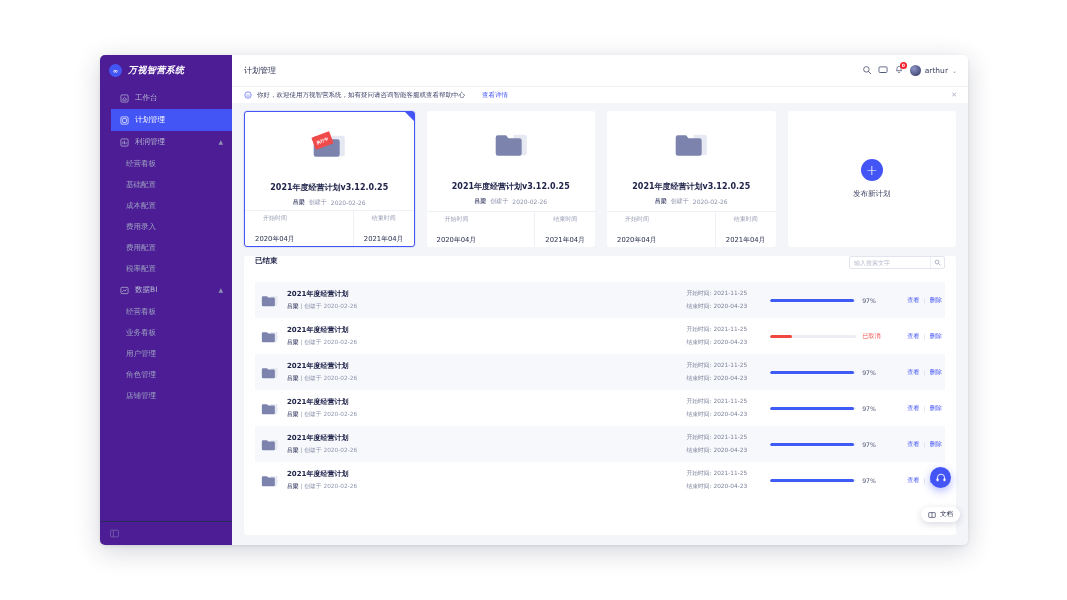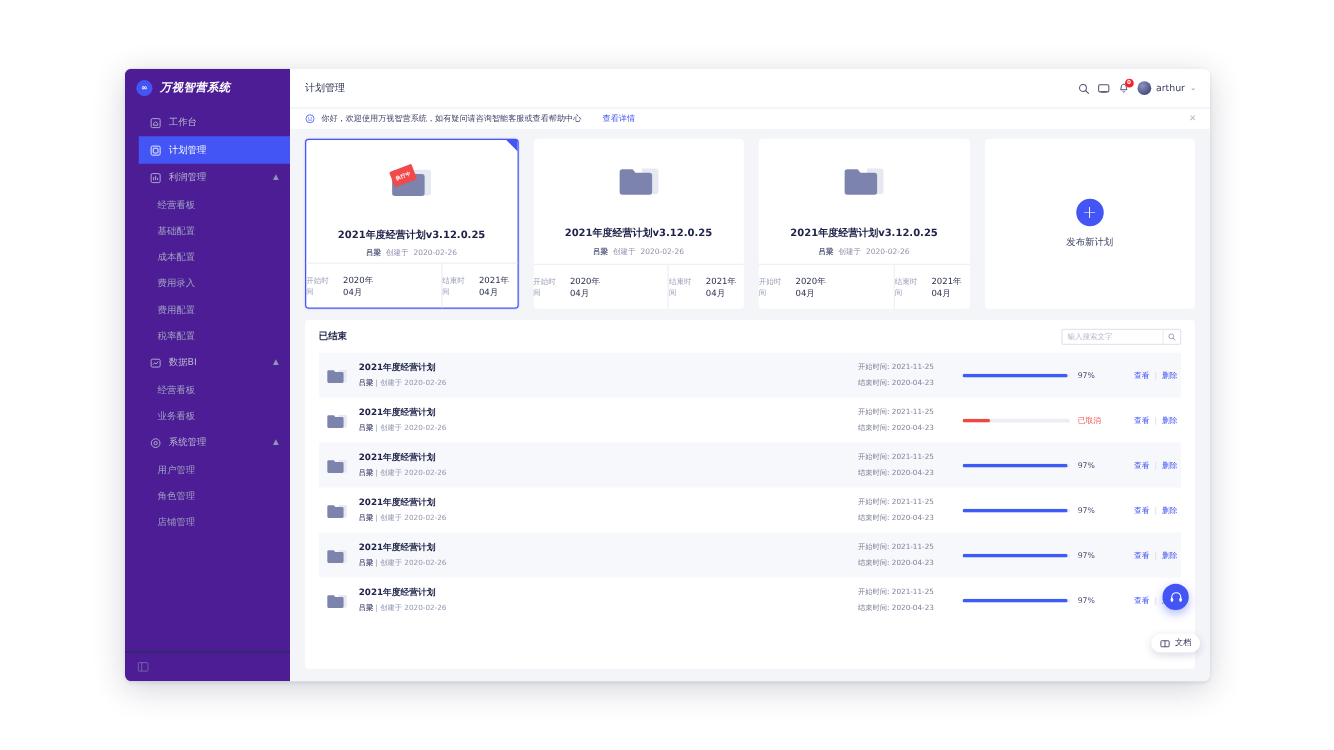--- a/index.html
+++ b/index.html
@@ -97,21 +97,21 @@
   
   .topbar {
     height: 31px; background: #ffffff;
     display: flex; align-items: center;
     padding: 0 11px 0 12px;
     flex: 0 0 31px;
   }
   .page-title { font-size: 8px; color: #2b3050; font-weight: 400; }
   .topbar-right {
     margin-left: auto;
-    display: flex; align-items: center; gap: 6px;
+    display: flex; align-items: flex-start; gap: 6px;
   }
   .tb-ico { width: 10px; height: 10px; color: #4a4f70; cursor: pointer; position: relative; display:flex; align-items:center; justify-content:center;}
   .tb-ico svg { display:block; }
   .bell-badge {
     position: absolute; top: -3px; right: -3px;
     min-width: 7px; height: 7px; padding: 0 1px;
     border-radius: 4px; background: #f5222d;
     color: #fff; font-size: 4.5px; line-height: 7px;
     text-align: center; font-weight: 700;
   }
@@ -192,22 +192,22 @@
     display: flex; align-items: center; gap: 4px;
   }
   .card-meta b { color: #5a5f80; font-weight: 700; }
   .card-foot {
     margin-top: auto; width: 100%;
     border-top: 1px solid #eef0f5;
     display: flex; height: 36px;
   }
   .foot-cell {
     flex: 1 1 0;
-    display: flex; flex-direction: row;
-    align-items: center; justify-content: center; gap: 11px;
+    display: flex; flex-direction: column;
+    align-items: center; justify-content: center; gap: 11px; text-align: center;
   }
   .foot-cell + .foot-cell { border-left: 1px solid #eef0f5; margin-left: 48px; }
   .foot-label { font-size: 6px; color: #9da1b8; }
   .foot-value { font-size: 6.8px; color: #2b3050; }
 
   
   .add-card {
     flex: 1 1 0; min-width: 0; height: 136px;
     background: #ffffff; border-radius: 3px;
     display: flex; flex-direction: column;
@@ -223,21 +223,21 @@
   .add-label { font-size: 7.5px; color: #3d4263; }
 
   
   .finished {
     background: #ffffff; border-radius: 3px;
     flex: 1 1 auto; min-height: 0;
     display: flex; flex-direction: column;
     padding: 0 11px;
   }
   .finished-head {
-    height: 26px; display: flex; align-items: center;
+    height: 26px; display: flex; align-items: flex-start;
     flex: 0 0 26px;
   }
   .finished-title { font-size: 7.5px; font-weight: 700; color: #20244a; }
   .search-box {
     margin-left: auto;
     width: 96px; height: 13px;
     border: 1px solid #e3e5ee; border-radius: 2px;
     display: flex; align-items: center;
   }
   .search-box input {
@@ -365,30 +365,20 @@
             </svg>
           </span>
           <span>数据BI</span>
           <span class="caret">▲</span>
         </div>
         <div class="nav-sub">
           <span>经营看板</span>
         </div>
         <div class="nav-sub">
           <span>业务看板</span>
-        </div>
-        <div class="nav-item">
-          <span class="nav-ico">
-            <svg viewBox="0 0 16 16" width="9" height="9">
-              <circle cx="8" cy="8" r="6.2" fill="none" stroke="currentColor" stroke-width="1.25"></circle>
-              <circle cx="8" cy="8" r="2.4" fill="none" stroke="currentColor" stroke-width="1.25"></circle>
-            </svg>
-          </span>
-          <span>系统管理</span>
-          <span class="caret">▲</span>
         </div>
         <div class="nav-sub">
           <span>用户管理</span>
         </div>
         <div class="nav-sub">
           <span>角色管理</span>
         </div>
         <div class="nav-sub">
           <span>店铺管理</span>
         </div>

